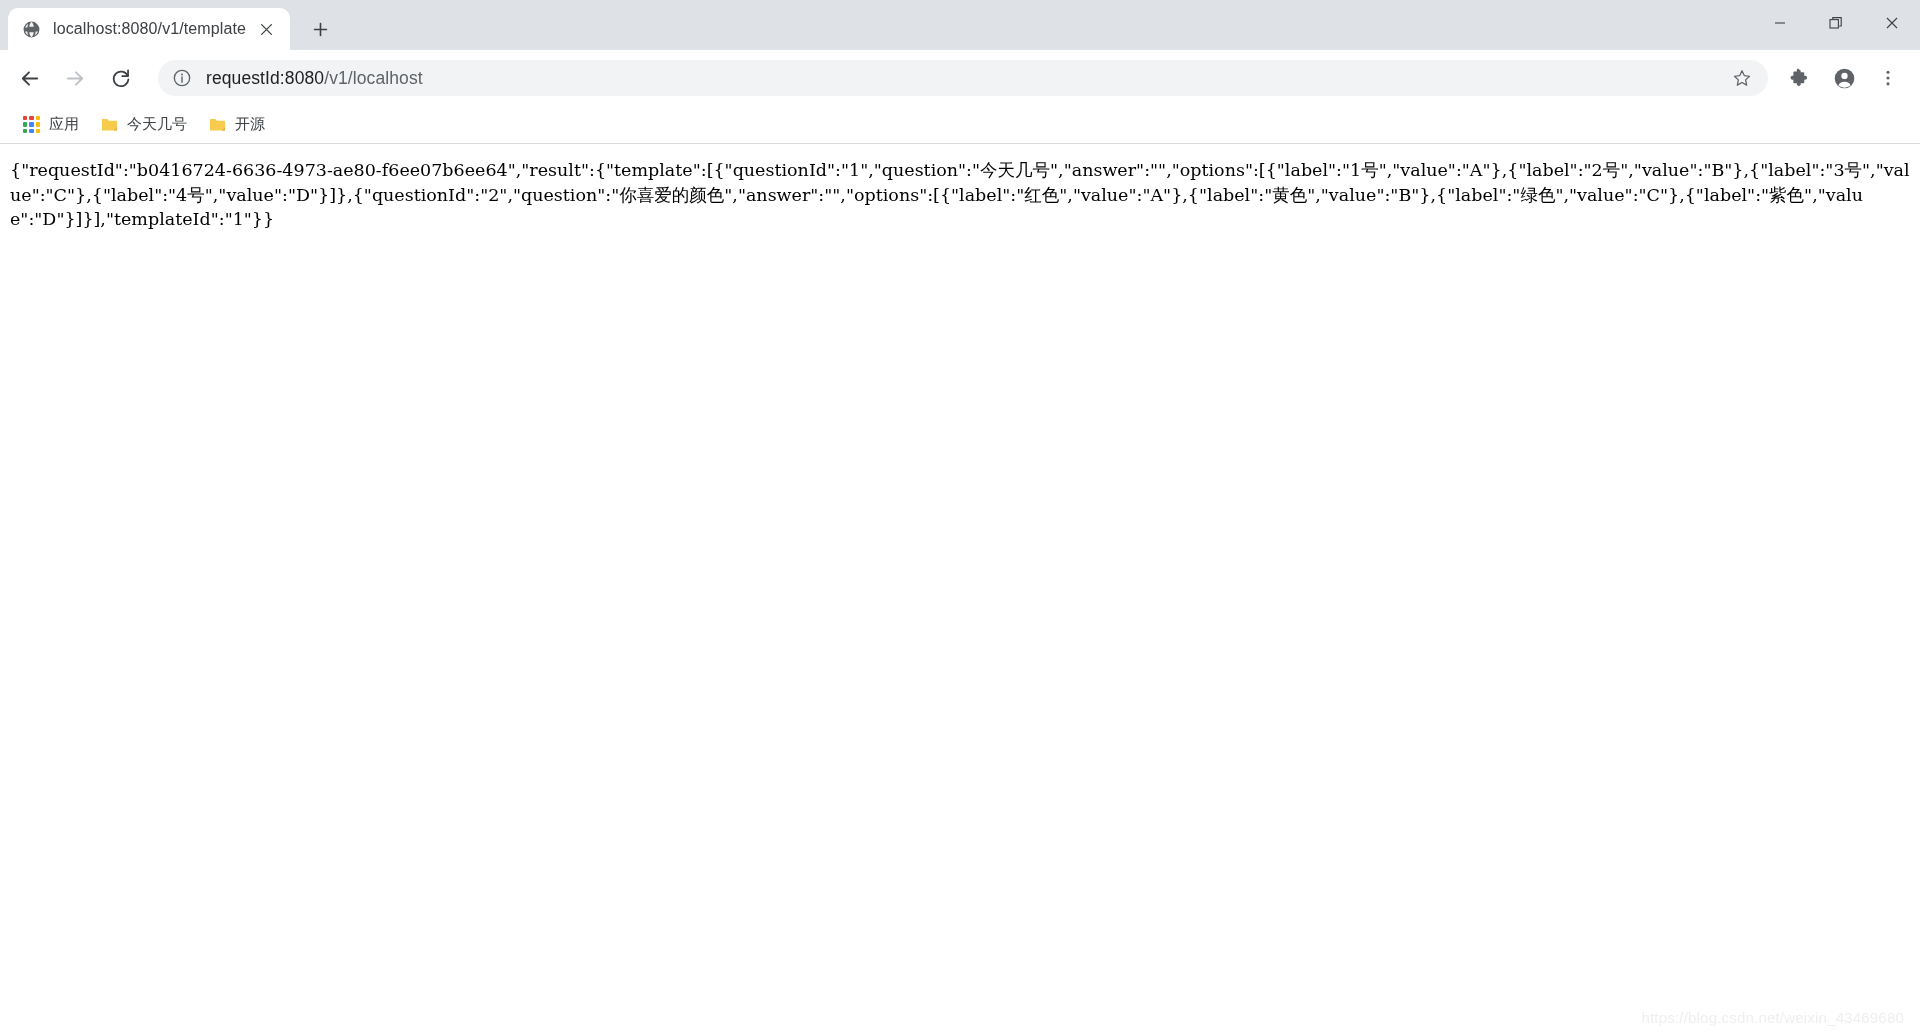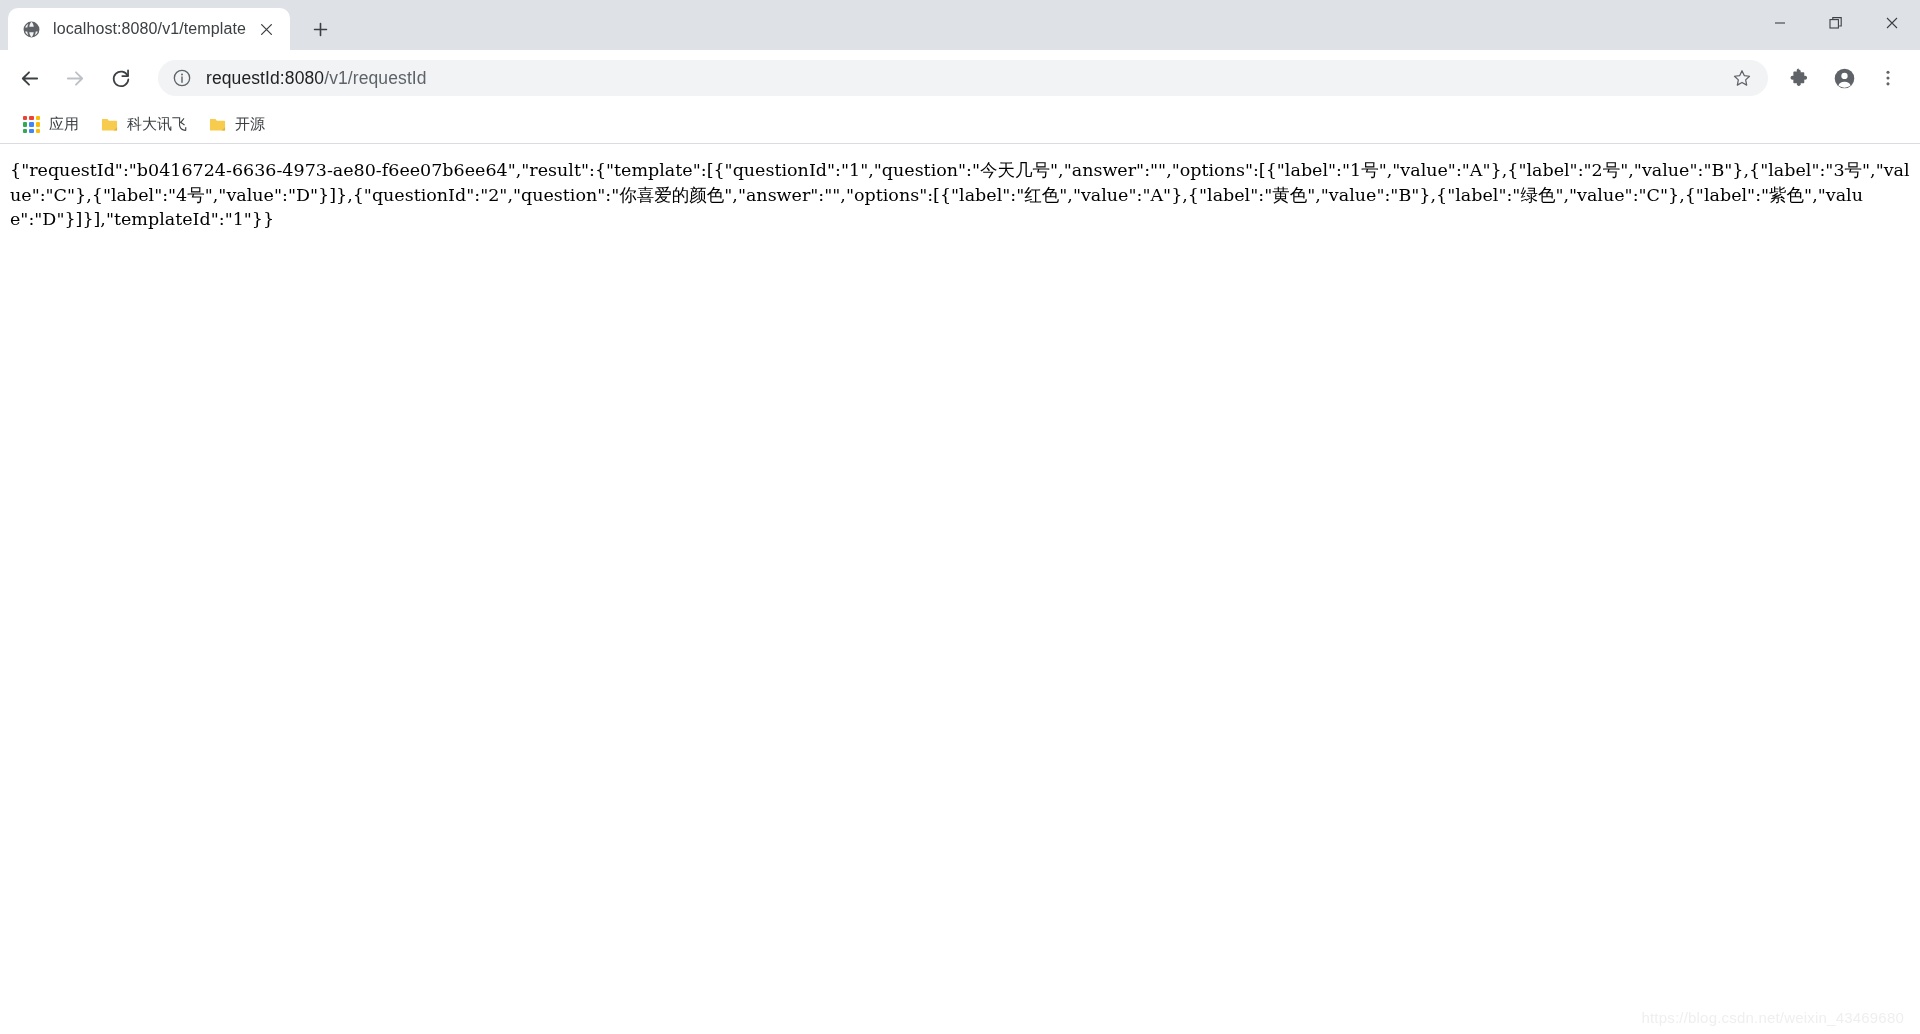--- a/index.html
+++ b/index.html
@@ -341,21 +341,21 @@
     </div>
 
     <div class="omnibox">
       <span class="site-info-icon">
         <svg viewBox="0 0 24 24" width="20" height="20">
           <circle cx="12" cy="12" r="9.2" stroke="#5f6368" stroke-width="1.6" fill="none"></circle>
           <circle cx="12" cy="7.7" r="1.15" fill="#5f6368"></circle>
           <path d="M12 10.7 V17" stroke="#5f6368" stroke-width="1.7" stroke-linecap="round"></path>
         </svg>
       </span>
-      <span class="omnibox-url"><span class="host">requestId:8080</span><span>/v1/requestId</span></span>
+      <span class="omnibox-url"><span class="host">requestId:8080</span><span>/v1/localhost</span></span>
       <span class="star-btn">
         <svg viewBox="0 0 24 24" width="20" height="20">
           <path d="M12 3.3 L14.7 9.1 L21 9.9 L16.4 14.2 L17.6 20.5 L12 17.4 L6.4 20.5 L7.6 14.2 L3 9.9 L9.3 9.1 Z" stroke="#5f6368" stroke-width="1.5" fill="none" stroke-linejoin="round"></path>
         </svg>
       </span>
     </div>
 
     <div class="tb-icon-btn">
       <svg viewBox="0 0 24 24" width="22" height="22">
         <path d="M9.8 2.2c1.3 0 2.3 1 2.3 2.2 0 .4-.1.7-.3 1h3.4c.5 0 .9.4.9.9v3.3c.3-.2.6-.3 1-.3 1.2 0 2.2 1 2.2 2.3s-1 2.3-2.2 2.3c-.4 0-.7-.1-1-.3v3.3c0 .5-.4.9-.9.9h-3.3c.2.3.3.6.3 1 0 1.2-1 2.2-2.3 2.2s-2.3-1-2.3-2.2c0-.4.1-.7.3-1H4.6c-.5 0-.9-.4-.9-.9v-3.4c-.3.2-.6.3-1 .3-1.2 0-2.2-1-2.2-2.3h.01C.5 10.2 1.5 9.2 2.7 9.2c.4 0 .7.1 1 .3V5.3c0-.5.4-.9.9-.9h3.2c-.2-.3-.3-.6-.3-1 0-1.2 1-2.2 2.3-2.2z" fill="#5f6368" transform="translate(1.2,0.6) scale(0.96)"></path>
@@ -396,21 +396,21 @@
       <span class="bm-label">应用</span>
     </div>
 
     <div class="bookmark">
       <span class="bm-icon">
         <svg viewBox="0 0 18 18" width="17" height="17">
           <path d="M1.6 3.2 h5.2 l1.5 1.8 h8.1 a.6.6 0 0 1 .6.6 v9.2 a.6.6 0 0 1 -.6.6 H1.6 a.6.6 0 0 1 -.6-.6 V3.8 a.6.6 0 0 1 .6-.6z" fill="#f7cb4d"></path>
           <path d="M13.4 15.4 h3 a.6.6 0 0 0 .6-.6 v-3 z" fill="#e0b341"></path>
         </svg>
       </span>
-      <span class="bm-label">科大讯飞</span>
+      <span class="bm-label">今天几号</span>
     </div>
 
     <div class="bookmark">
       <span class="bm-icon">
         <svg viewBox="0 0 18 18" width="17" height="17">
           <path d="M1.6 3.2 h5.2 l1.5 1.8 h8.1 a.6.6 0 0 1 .6.6 v9.2 a.6.6 0 0 1 -.6.6 H1.6 a.6.6 0 0 1 -.6-.6 V3.8 a.6.6 0 0 1 .6-.6z" fill="#f7cb4d"></path>
           <path d="M13.4 15.4 h3 a.6.6 0 0 0 .6-.6 v-3 z" fill="#e0b341"></path>
         </svg>
       </span>
       <span class="bm-label">开源</span>

